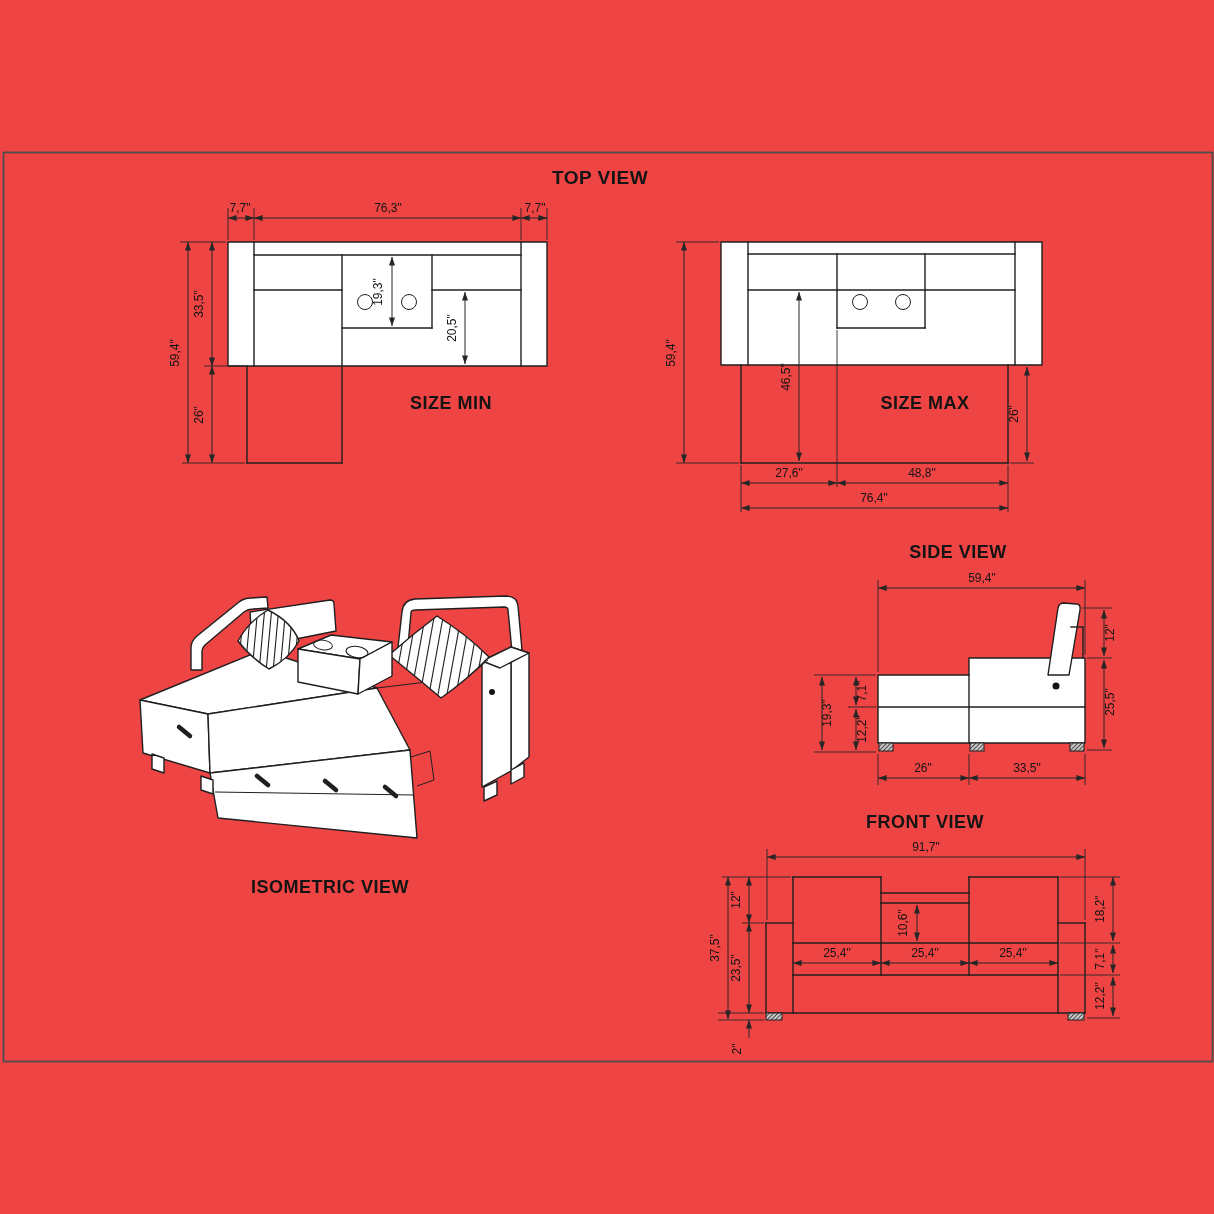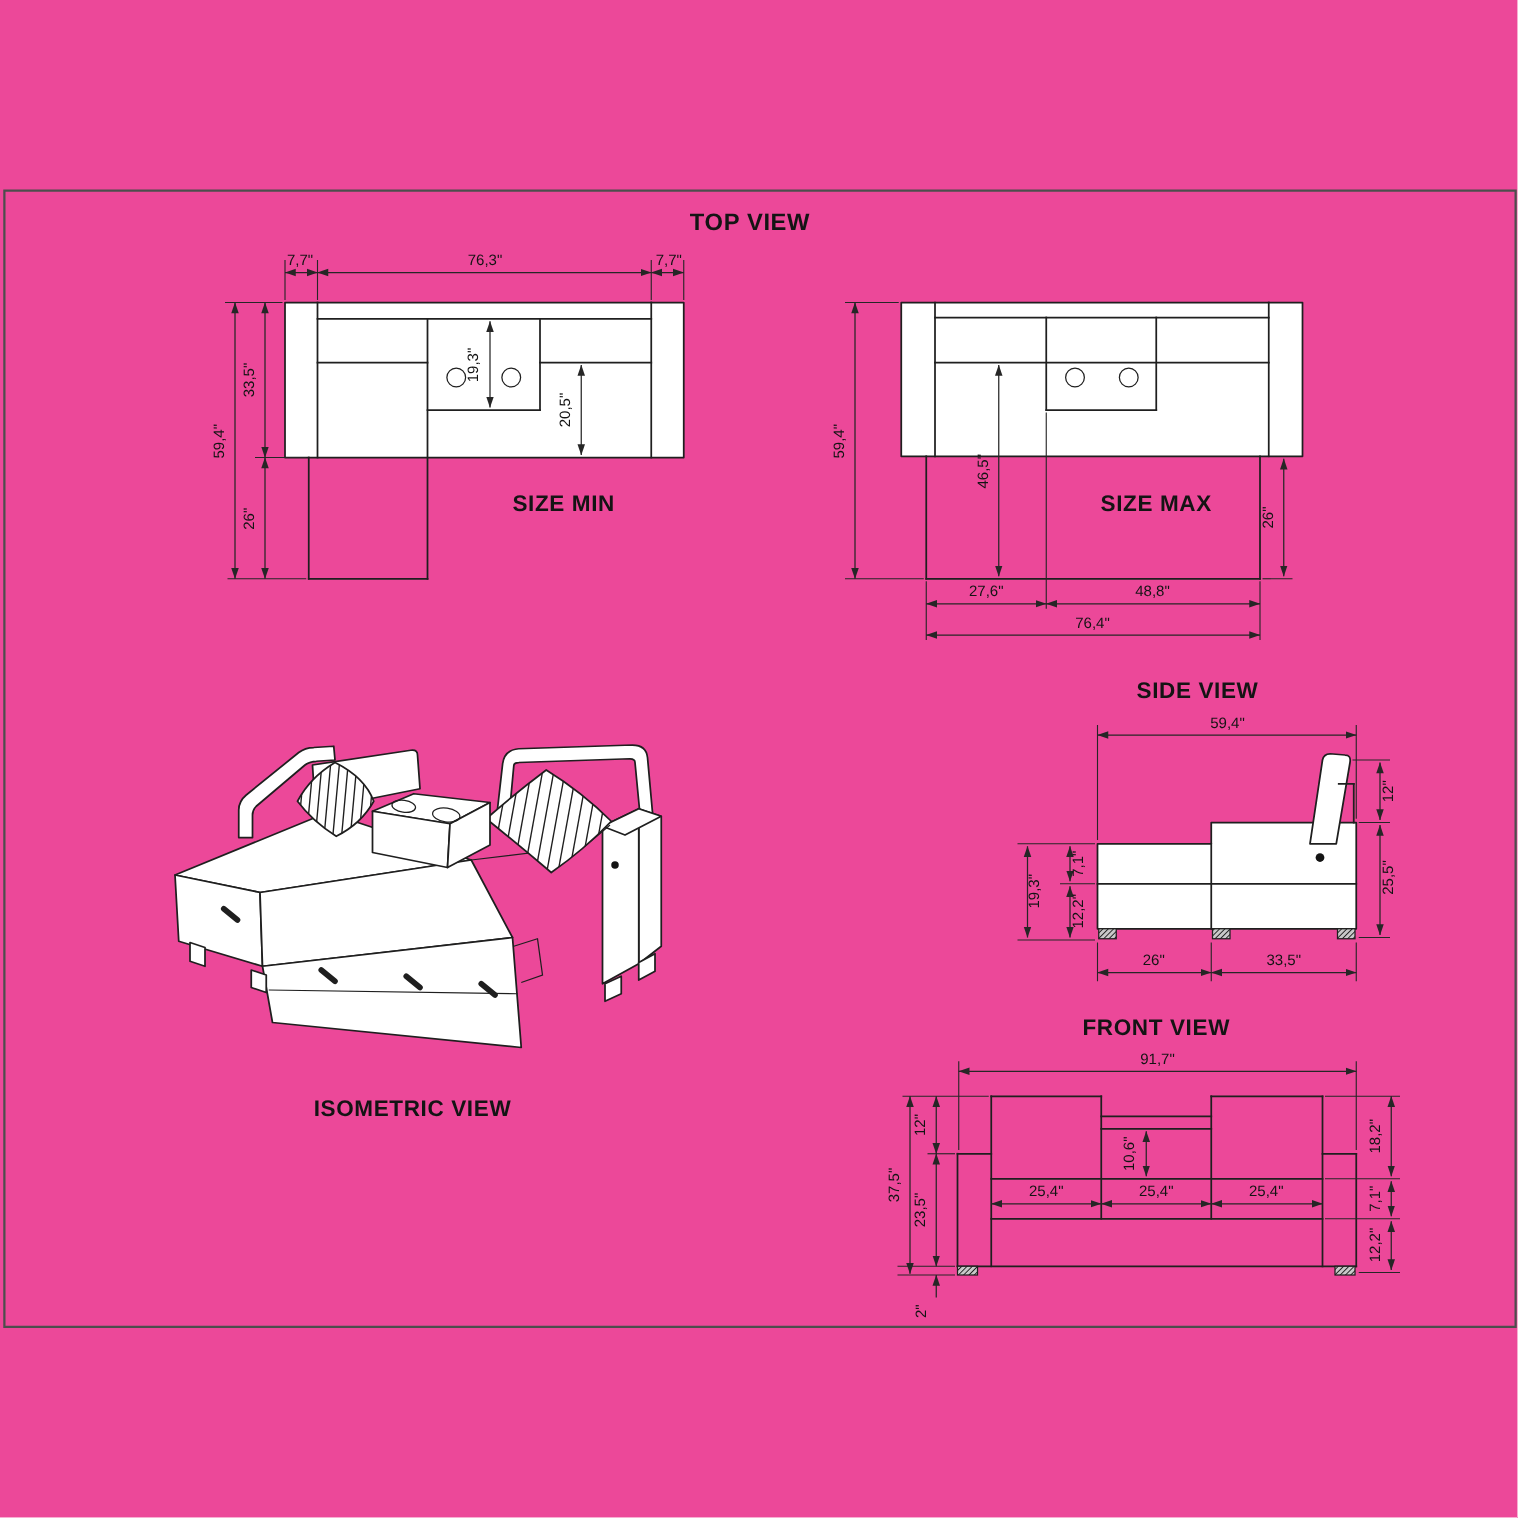--- a/index.html
+++ b/index.html
@@ -1,16 +1,16 @@
 <!DOCTYPE html>
 <html><head>
 <meta charset="utf-8">
 <style>
   html,body{margin:0;padding:0;background:#ffffff;}
-  .canvas{position:relative;width:1214px;height:1214px;background:#ec4899;overflow:hidden;}
+  .canvas{position:relative;width:1214px;height:1214px;background:#ef4444;overflow:hidden;}
   svg{position:absolute;left:0;top:0;}
   .ln{stroke:#1f1f1f;stroke-width:1.4;fill:none;stroke-linecap:square;stroke-linejoin:round;}
   .fw{stroke:#1f1f1f;stroke-width:1.4;fill:#ffffff;stroke-linejoin:round;}
   .dim{stroke:#262626;stroke-width:1;fill:none;}
   .ext{stroke:#262626;stroke-width:.9;fill:none;}
   .dimtxt{font:12px "Liberation Sans",sans-serif;fill:#141414;text-anchor:middle;}
   .title{font:bold 19px "Liberation Sans",sans-serif;fill:#141414;text-anchor:middle;letter-spacing:.5px;}
   .sub{font:bold 18px "Liberation Sans",sans-serif;fill:#141414;text-anchor:middle;letter-spacing:.5px;}
   .thin{stroke:#1f1f1f;stroke-width:1;fill:none;}
   .stripe{stroke:#1f1f1f;stroke-width:1.1;}

